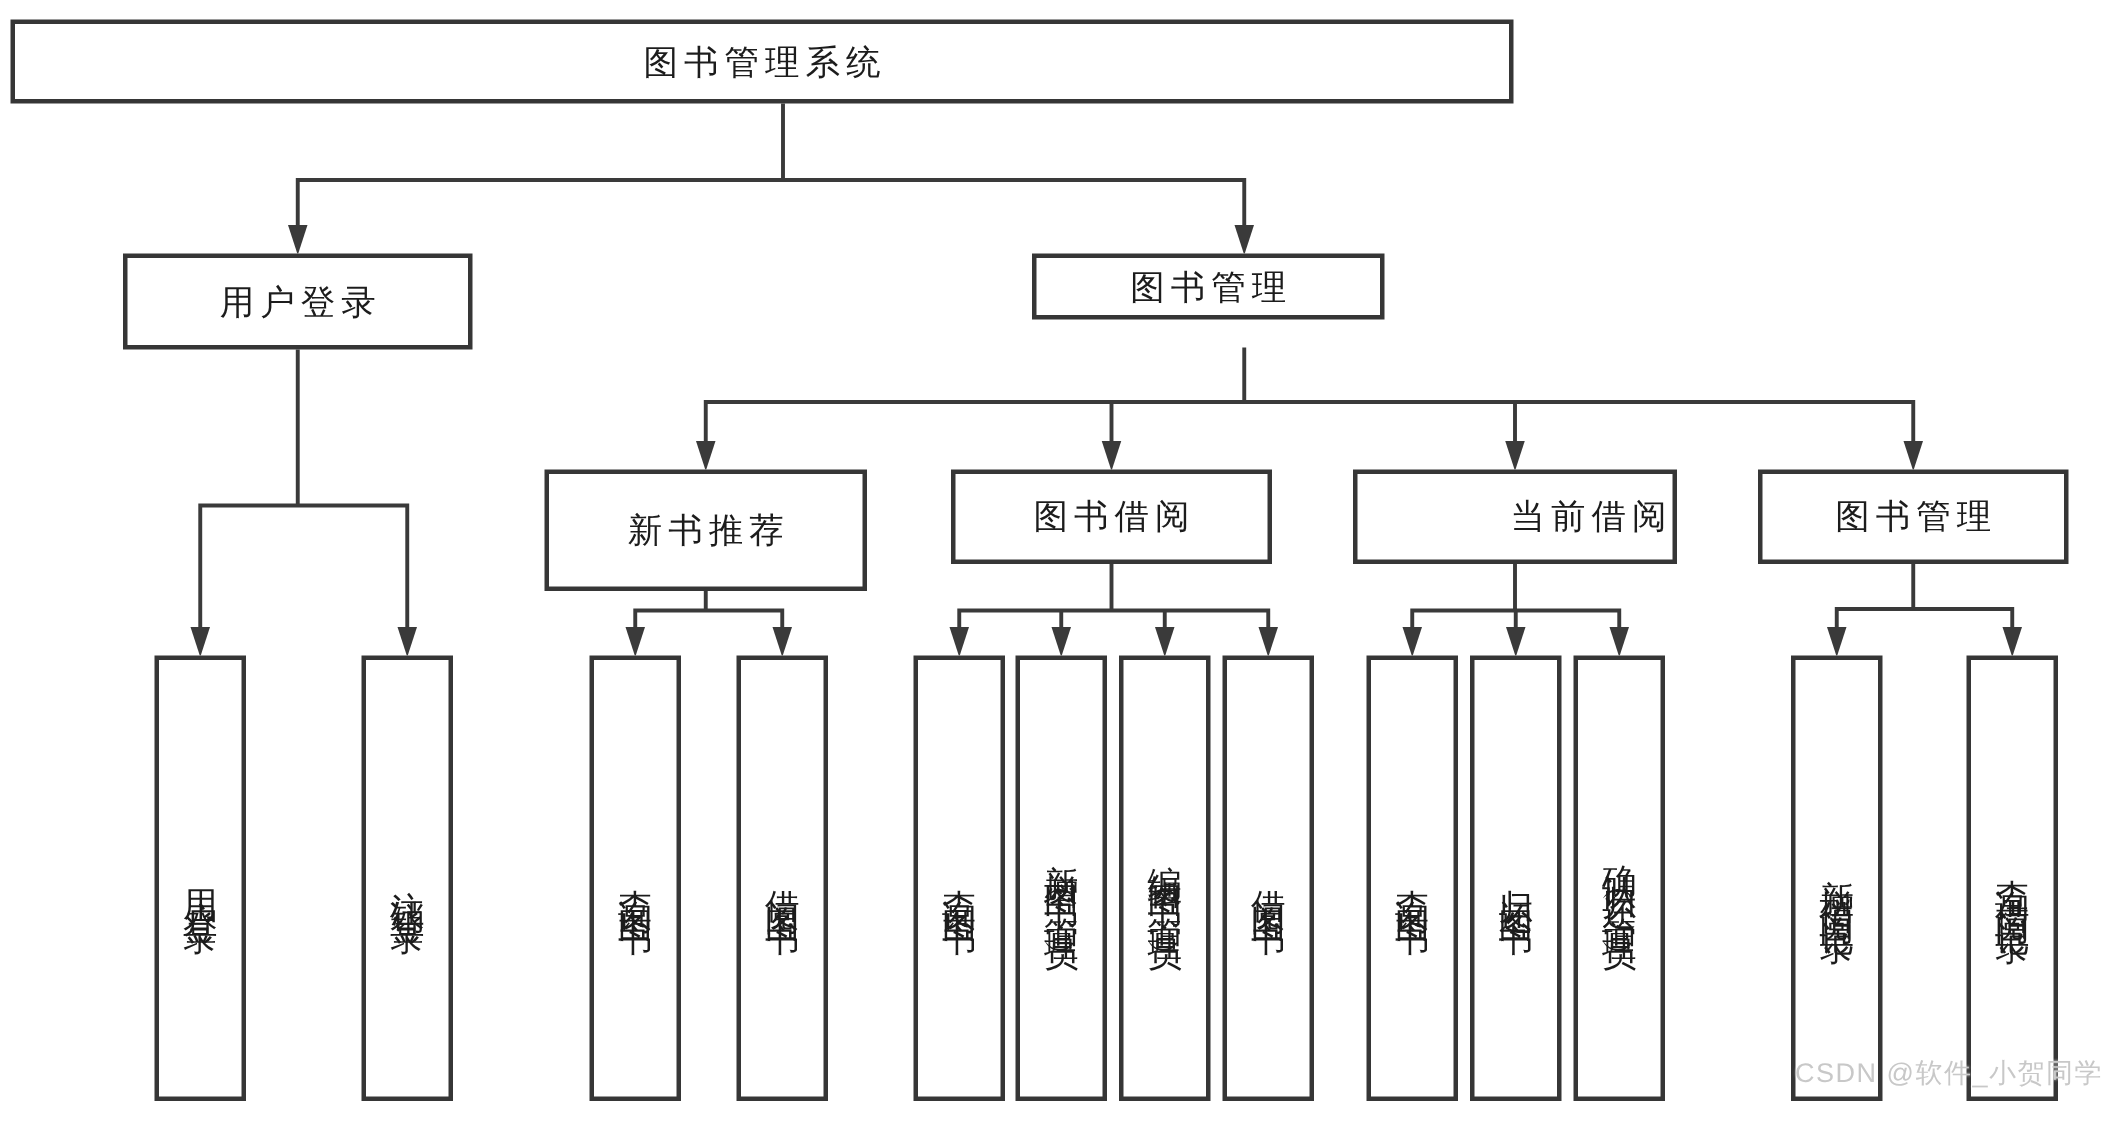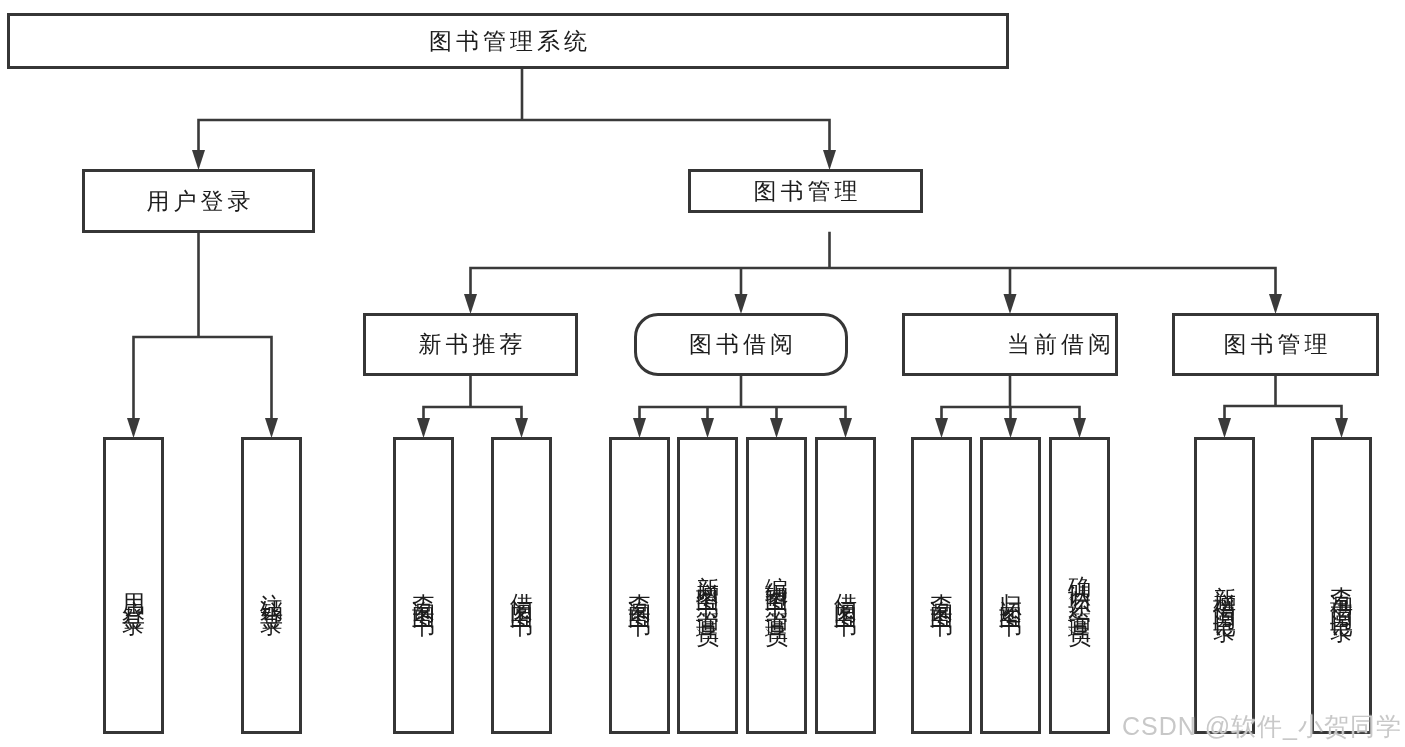--- a/index.html
+++ b/index.html
@@ -44,22 +44,22 @@
   .node.vertical .label {
     writing-mode: vertical-rl;
     text-orientation: mixed;
     font-size: 23px;
     letter-spacing: 7px;
     padding-top: 7px; 
   }
   .watermark {
     position: absolute;
     right: 3px;
-    bottom: 4px;
-    font-size: 25px;
+    bottom: 20px;
+    font-size: 18px;
     letter-spacing: 1px;
     color: var(--wm, #c8c8c8);
     text-shadow: 0 0 2px #ffffff;
     pointer-events: none;
     z-index: 5;
   }
 </style>
 </head>
 <body>
 
@@ -109,24 +109,24 @@
   <div id="nodes">
       <div class="node horizontal" style="left: 7px; top: 13px; width: 1002px; height: 56px;">
         <span class="label">图书管理系统</span>
       </div>
       <div class="node horizontal" style="left: 82px; top: 169px; width: 233px; height: 64px;">
         <span class="label">用户登录</span>
       </div>
       <div class="node horizontal" style="left: 688px; top: 169px; width: 235px; height: 44px;">
         <span class="label">图书管理</span>
       </div>
-      <div class="node horizontal" style="left: 363px; top: 313px; width: 215px; height: 63px; text-align: center;">
+      <div class="node horizontal" style="left: 363px; top: 313px; width: 215px; height: 81px; text-align: center;">
         <span class="label">新书推荐</span>
       </div>
-      <div class="node horizontal" style="left: 634px; top: 313px; width: 214px; height: 63px; border-radius: 24px;">
+      <div class="node horizontal" style="left: 634px; top: 313px; width: 214px; height: 63px;">
         <span class="label">图书借阅</span>
       </div>
       <div class="node horizontal" style="left: 902px; top: 313px; width: 216px; height: 63px; justify-content: flex-end;">
         <span class="label">当前借阅</span>
       </div>
       <div class="node horizontal" style="left: 1172px; top: 313px; width: 207px; height: 63px;">
         <span class="label">图书管理</span>
       </div>
       <div class="node vertical" style="left: 103px; top: 437px; width: 61px; height: 297px;">
         <span class="label">用户登录</span>

